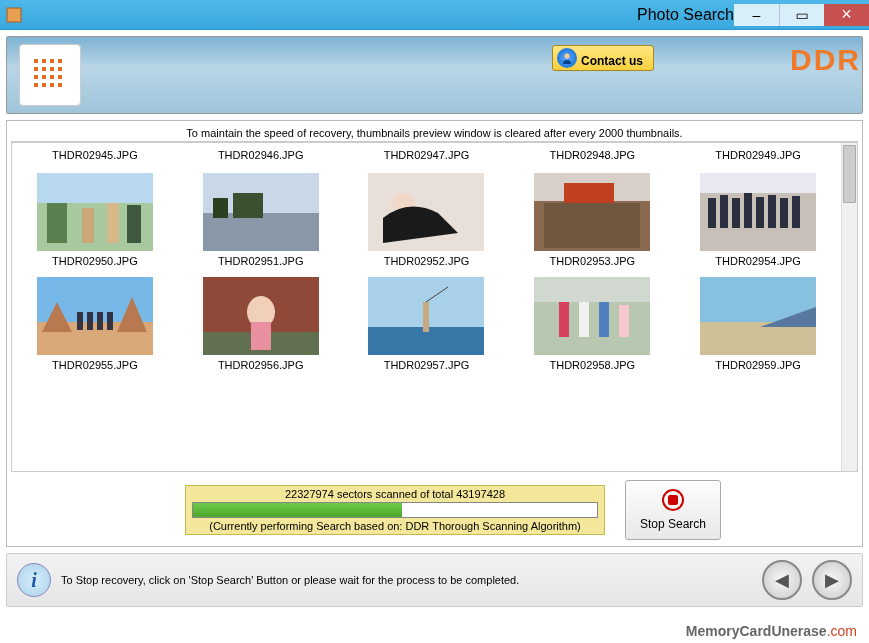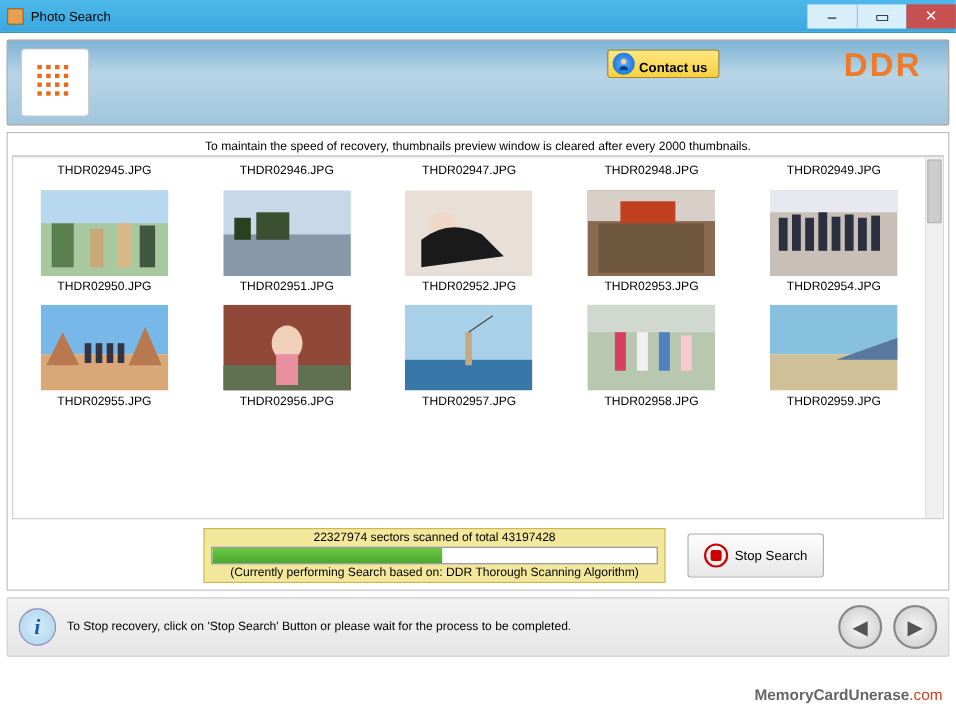--- a/index.html
+++ b/index.html
@@ -1,34 +1,34 @@
 <!DOCTYPE html>
 <html><head>
 <meta charset="utf-8">
 <style>
 * { box-sizing: border-box; margin: 0; padding: 0; font-family: "Segoe UI", Tahoma, sans-serif; }
 body { background: #fff; width: 869px; height: 643px; overflow: hidden; }
 
 .titlebar { height: 30px; background: linear-gradient(#4db8e8, #3aa8df); display: flex; align-items: center; border-bottom: 1px solid #2a98cf; }
 .titlebar-icon { width: 16px; height: 16px; margin: 0 6px; }
-.titlebar-title { flex: 1; text-align: left; color: #000; font-size: 12px; }
+.titlebar-title { flex: 1; text-align: right; color: #000; font-size: 16px; }
 .titlebar-btns { display: flex; }
 .titlebar-btn { width: 45px; height: 22px; display: flex; align-items: center; justify-content: center; font-size: 14px; color: #000; }
 .titlebar-btn.min { background: #d8eef8; }
 .titlebar-btn.max { background: #d8eef8; border-left: 1px solid #bbd; }
 .titlebar-btn.close { background: #c75050; color: #fff; font-size: 18px; }
 
 .app-body { padding: 6px; background: #fff; }
 
 .header-banner { height: 78px; background: linear-gradient(#7eb3d4, #b8d5e6 40%, #a0c5db); border: 1px solid #999; border-radius: 2px; display: flex; align-items: center; padding: 0 12px; position: relative; }
 .logo-box { width: 62px; height: 62px; background: #fff; border: 1px solid #ccc; border-radius: 4px; display: flex; align-items: center; justify-content: center; }
 .logo-pattern { width: 40px; height: 40px; }
 .contact-btn { position: absolute; right: 208px; top: 8px; background: linear-gradient(#ffe680, #f8d040); border: 1px solid #a88820; border-radius: 3px; padding: 2px 10px 2px 4px; display: flex; align-items: flex-end; gap: 4px; font-size: 12px; font-weight: bold; }
 .contact-icon { width: 20px; height: 20px; background: radial-gradient(#6af, #06c); border-radius: 50%; display: flex; align-items: center; justify-content: center; }
-.brand { position: absolute; right: 24px; top: 6px; text-align: right; }
+.brand { position: absolute; right: 1px; top: 6px; text-align: right; }
 .brand-ddr { font-size: 30px; font-weight: bold; color: #ee7a2a; letter-spacing: 2px; font-family: "Arial Black", sans-serif; }
 .brand-sub { font-size: 14px; color: #0a5a9a; font-weight: bold; }
 
 .content-area { border: 1px solid #bbb; margin-top: 6px; padding: 4px; }
 .info-strip { font-size: 11px; text-align: center; padding: 2px; border-bottom: 1px solid #ccc; }
 
 .thumb-pane { border: 1px solid #ccc; height: 330px; overflow: hidden; display: flex; position: relative; }
 .thumb-scroll { padding: 4px 0 0 0; flex: 1; }
 .thumb-row { display: flex; justify-content: space-around; }
 .thumb-label-only { width: 150px; text-align: center; font-size: 11px; padding: 2px 0 4px; }
@@ -37,21 +37,21 @@
 .thumb-cell .fname { font-size: 11px; padding-top: 4px; }
 .scrollbar { width: 16px; background: #f0f0f0; border-left: 1px solid #ddd; position: relative; }
 .scroll-thumb { position: absolute; left: 1px; top: 2px; width: 13px; height: 58px; background: #ccc; border: 1px solid #aaa; border-radius: 1px; }
 
 .progress-row { display: flex; align-items: center; gap: 20px; margin-top: 6px; padding: 2px 4px; }
 .progress-box { flex: 0 0 420px; margin-left: 170px; background: #f2e79a; border: 1px solid #c8b850; padding: 2px 6px; }
 .progress-text { font-size: 11px; text-align: center; }
 .progress-bar { height: 16px; background: #fff; border: 1px solid #888; margin: 2px 0; overflow: hidden; }
 .progress-fill { height: 100%; background: linear-gradient(#6ec94a, #4aa82a); width: 51.7%; }
 .algo-text { font-size: 11px; text-align: center; }
-.stop-btn { display: flex; align-items: center; gap: 6px; background: linear-gradient(#fdfdfd,#e8e8e8); border: 1px solid #aaa; border-radius: 3px; padding: 8px 14px; font-size: 12px; }
+.stop-btn { display: flex; align-items: center; gap: 6px; background: linear-gradient(#fdfdfd,#e8e8e8); border: 1px solid #aaa; border-radius: 3px; padding: 8px 14px; font-size: 12px; flex-direction: column; }
 .stop-icon { width: 22px; height: 22px; border: 2px solid #c00; border-radius: 50%; display: flex; align-items: center; justify-content: center; }
 .stop-icon-inner { width: 10px; height: 10px; background: #c00; border-radius: 2px; }
 
 .footer-bar { margin-top: 6px; background: linear-gradient(#f2f2f2,#e6e6e6); border: 1px solid #ccc; border-radius: 2px; padding: 6px 10px; display: flex; align-items: center; gap: 10px; }
 .info-icon { width: 34px; height: 34px; background: radial-gradient(#d8eefa,#a8d0ea); border-radius: 50%; display: flex; align-items: center; justify-content: center; border: 1px solid #88b; }
 .info-icon-i { color: #1a5aa8; font-weight: bold; font-size: 20px; font-style: italic; font-family: Georgia, serif; }
 .footer-text { font-size: 11px; flex: 1; }
 .nav-btn { width: 40px; height: 40px; background: radial-gradient(#f8f8f8,#c8c8c8); border: 2px solid #888; border-radius: 50%; display: flex; align-items: center; justify-content: center; font-size: 18px; color: #555; }
 
 .watermark { position: absolute; right: 12px; bottom: 4px; font-size: 14px; }

